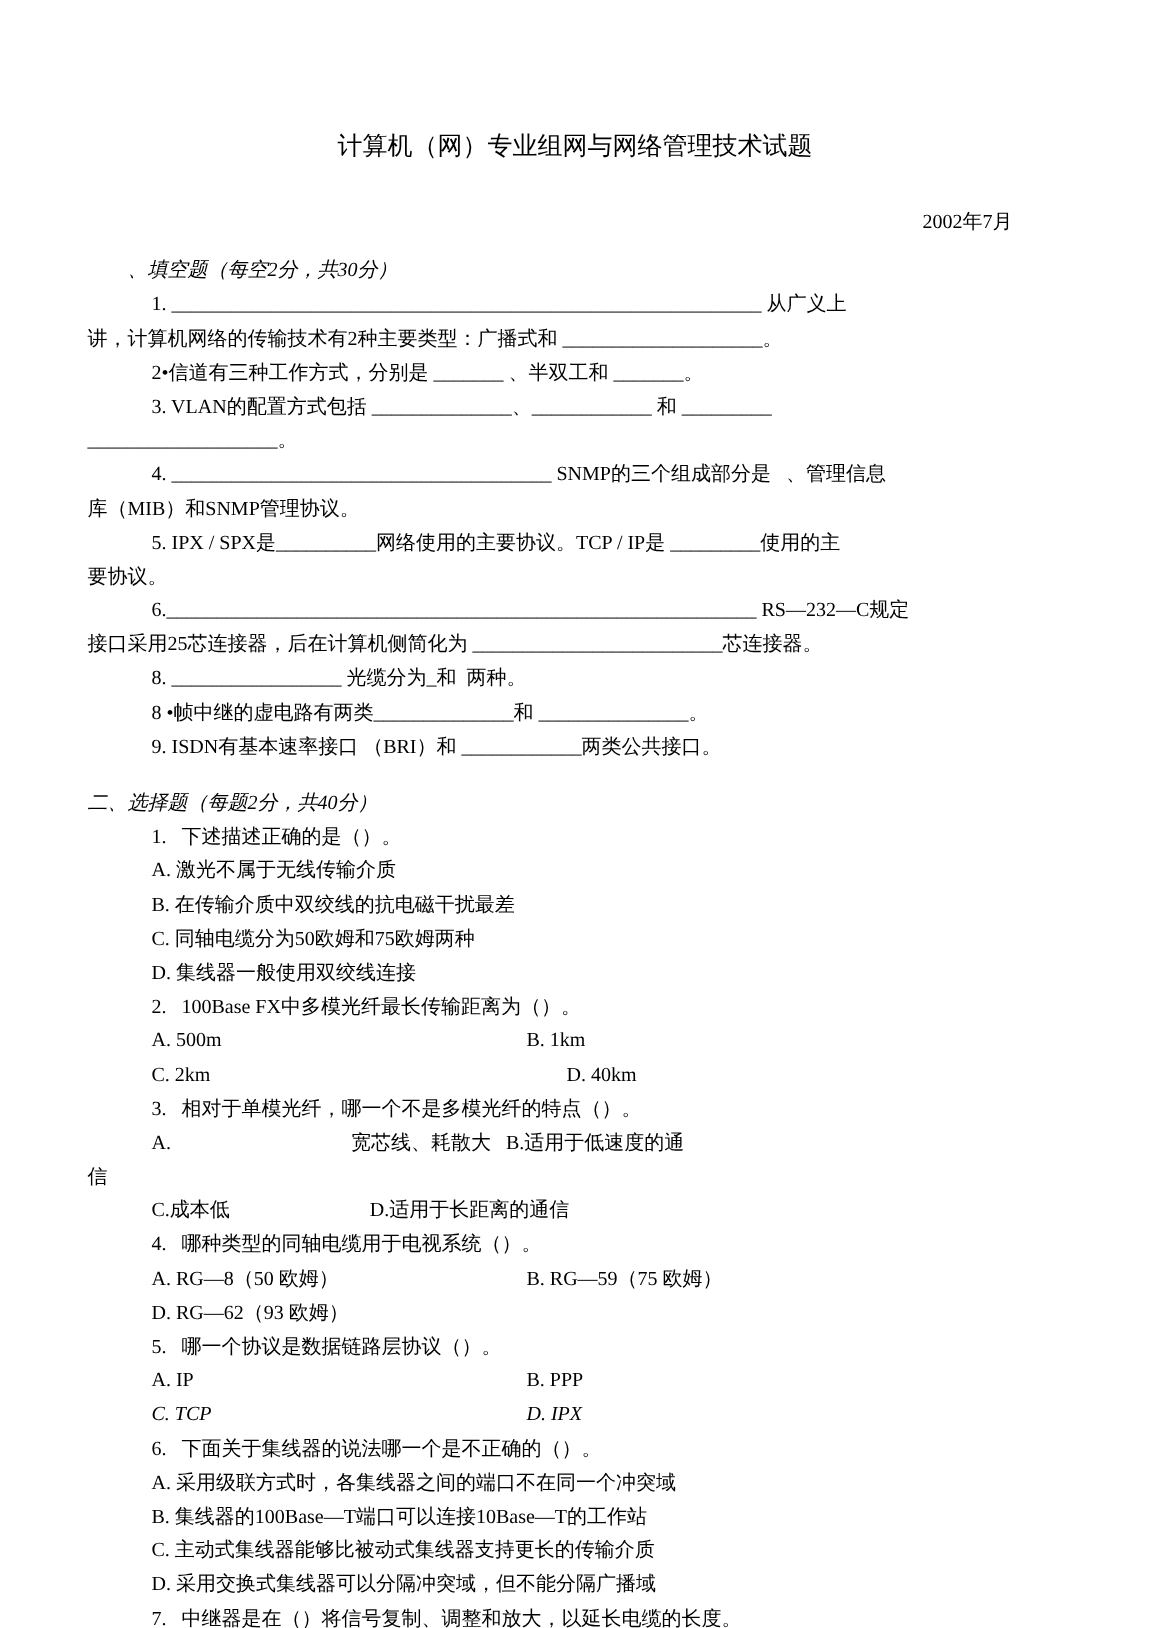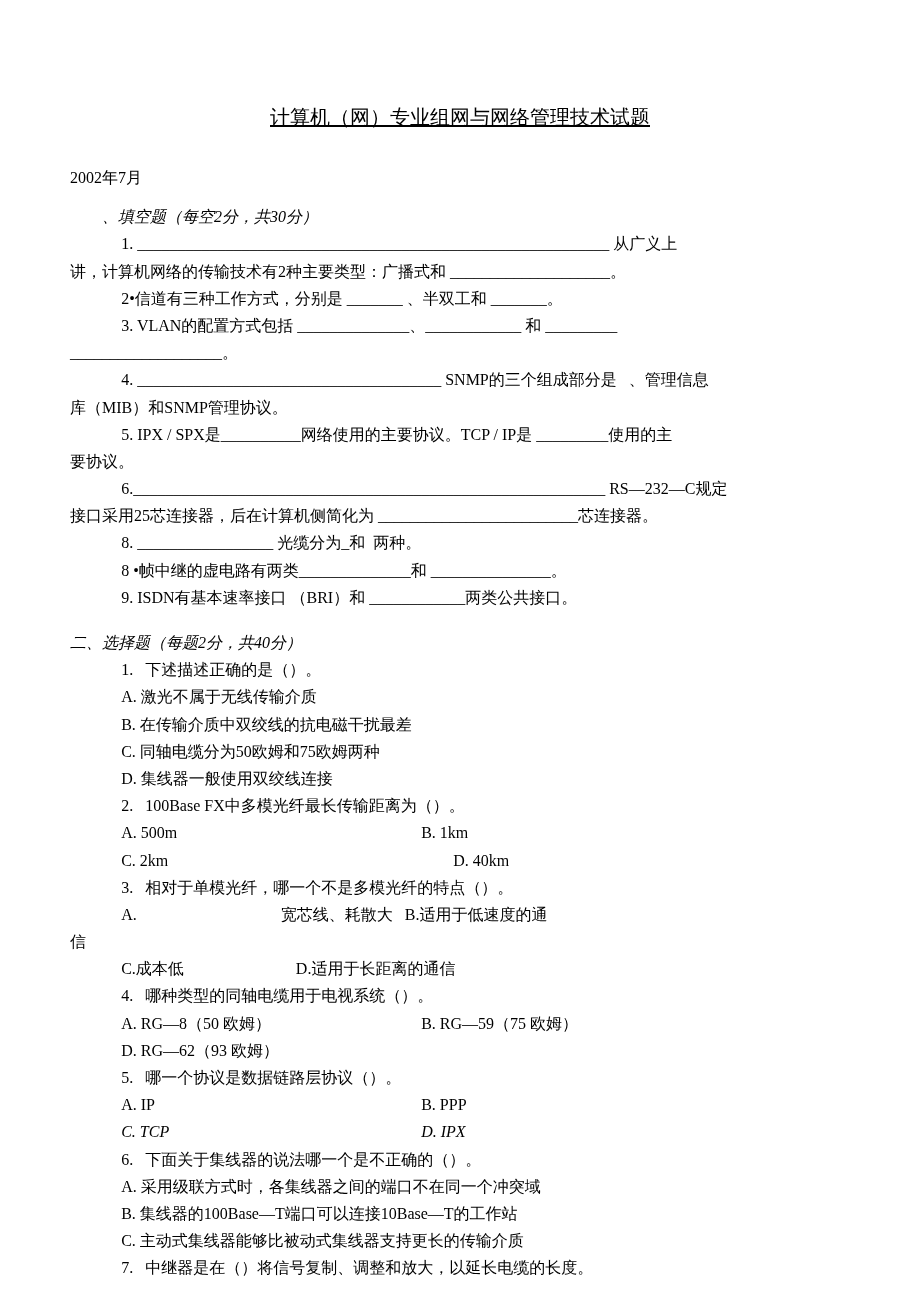--- a/index.html
+++ b/index.html
@@ -12,23 +12,23 @@
     width: 920px;
   }
   .page {
     padding: 100px 70px 60px 70px;
     line-height: 1.7;
   }
   .title {
     text-align: center;
     font-size: 20px;
     margin-bottom: 30px;
-    text-decoration: underline;
   }
   .date {
+    text-align: right;
     margin-bottom: 8px;
     padding-right: 40px;
   }
   .section-head {
     margin-top: 12px;
     font-style: italic;
   }
   .line {
     white-space: pre-wrap;
   }
@@ -98,16 +98,17 @@
   </div>
   <div class="indent2" style="display:flex;font-style:italic;">
     <span style="width:300px;">C. TCP</span>
     <span>D. IPX</span>
   </div>
 
   <div class="indent2 line">6.   下面关于集线器的说法哪一个是不正确的（）。</div>
   <div class="indent2 line">A. 采用级联方式时，各集线器之间的端口不在同一个冲突域</div>
   <div class="indent2 line">B. 集线器的100Base—T端口可以连接10Base—T的工作站</div>
   <div class="indent2 line">C. 主动式集线器能够比被动式集线器支持更长的传输介质</div>
+  <div class="indent2 line">D. 采用交换式集线器可以分隔冲突域，但不能分隔广播域</div>
 
   <div class="indent2 line">7.   中继器是在（）将信号复制、调整和放大，以延长电缆的长度。</div>
 
 </div>
 
 </body></html>

